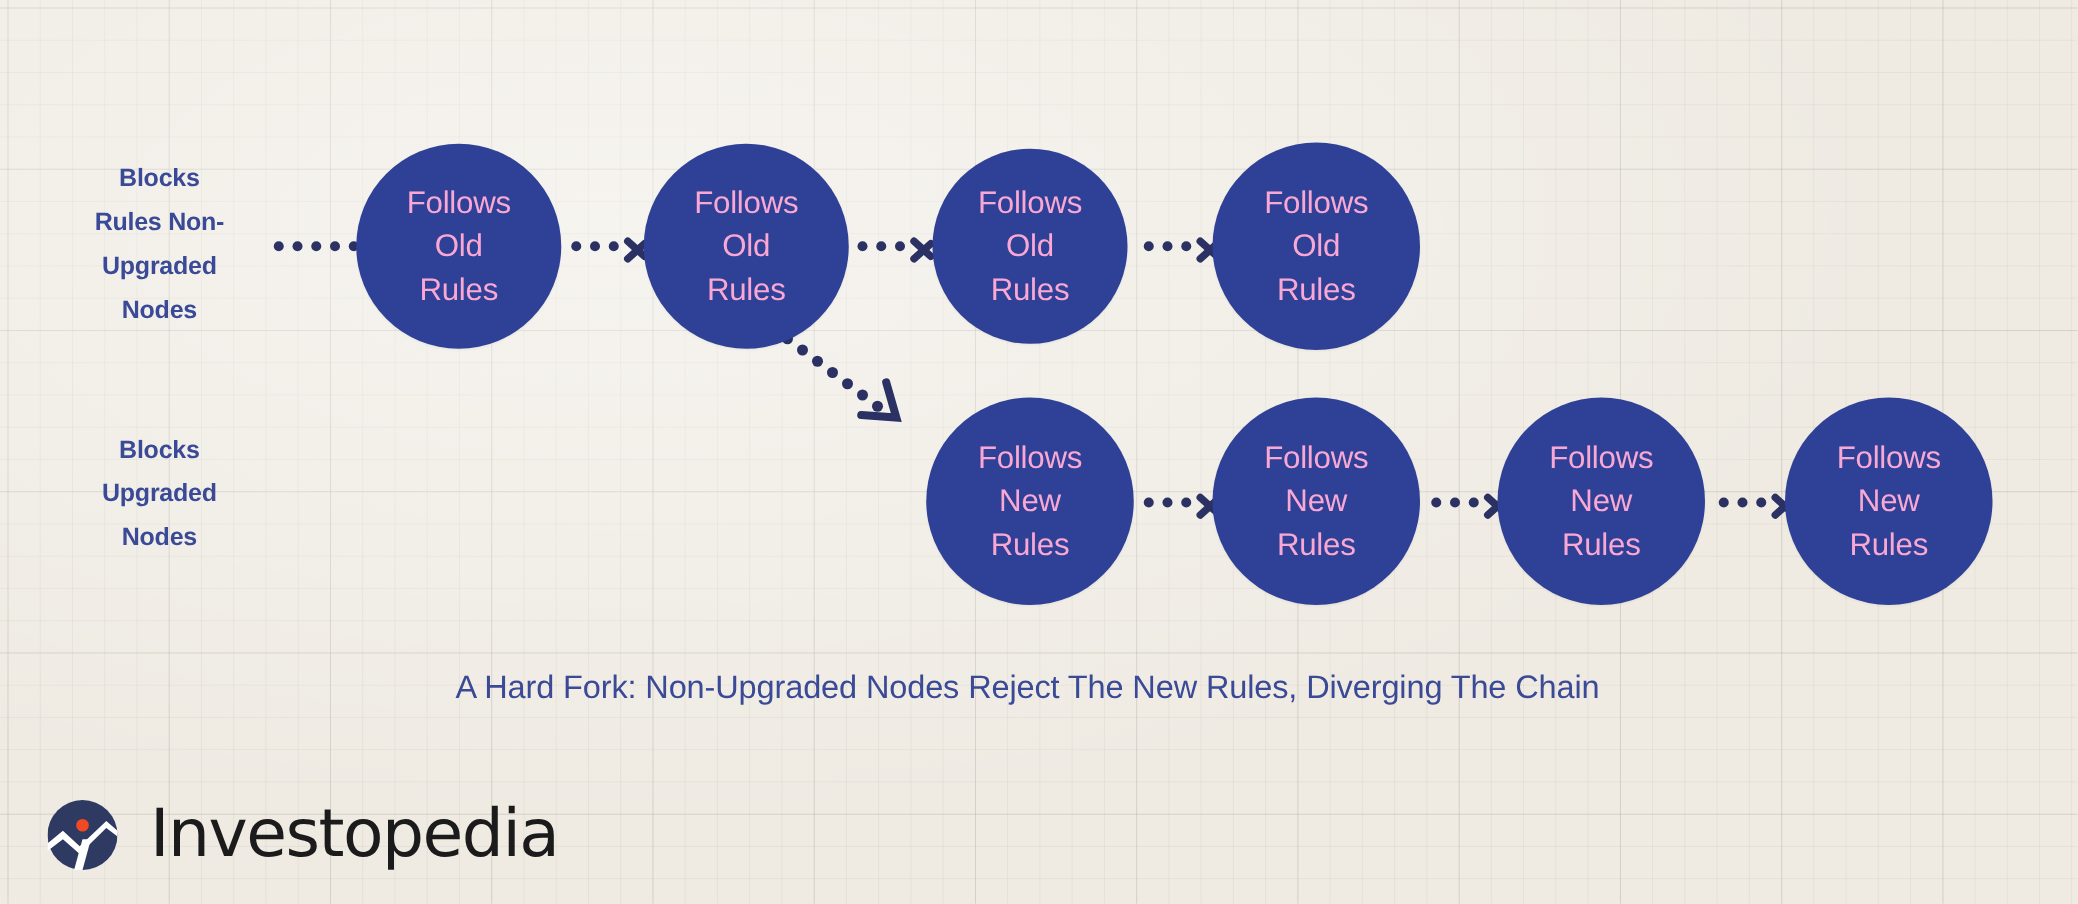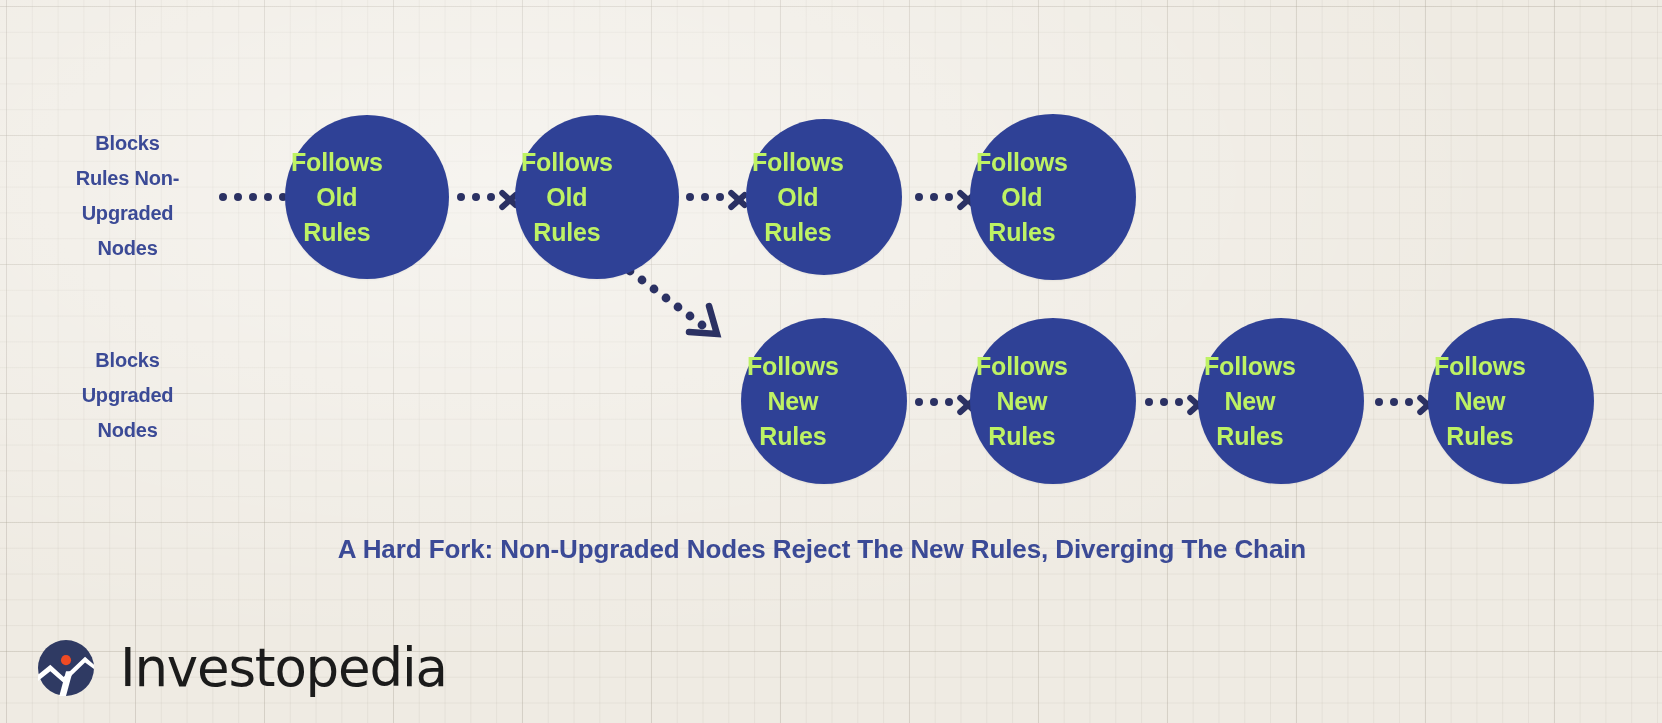--- a/index.html
+++ b/index.html
@@ -44,26 +44,26 @@
     z-index: 4;
   }
   #label-top  { left: 30px; top: 126px;  width: 195px; }
   #label-bot  { left: 30px; top: 343px;  width: 195px; }
 
   
   .node {
     position: absolute;
     border-radius: 50%;
     background: #2f4196;
-    color: #bef264;
+    color: #f9a8d4;
     display: flex;
     align-items: center;
-    justify-content: flex-start;
+    justify-content: center;
     text-align: center;
-    font-weight: bold;
+    font-weight: normal;
     line-height: 35px;
     letter-spacing: -0.2px;
     z-index: 3;
     box-shadow: 0 1px 2px rgba(0,0,0,0.05);
   }
   .node .node-text { display: block; padding: 0 6px; }
 
   
   .arrow {
     position: absolute;
@@ -110,21 +110,21 @@
   #fork-arrow { position: absolute; z-index: 2; }
 
   
   #caption {
     position: absolute;
     left: 0;
     top: 534px;
     width: 1644px;
     text-align: center;
     color: #3b4a96;
-    font-weight: bold;
+    font-weight: normal;
     font-size: 26px;
     letter-spacing: -0.1px;
     z-index: 4;
   }
 
   
   #logo {
     position: absolute;
     left: 38px;
     top: 638px;

